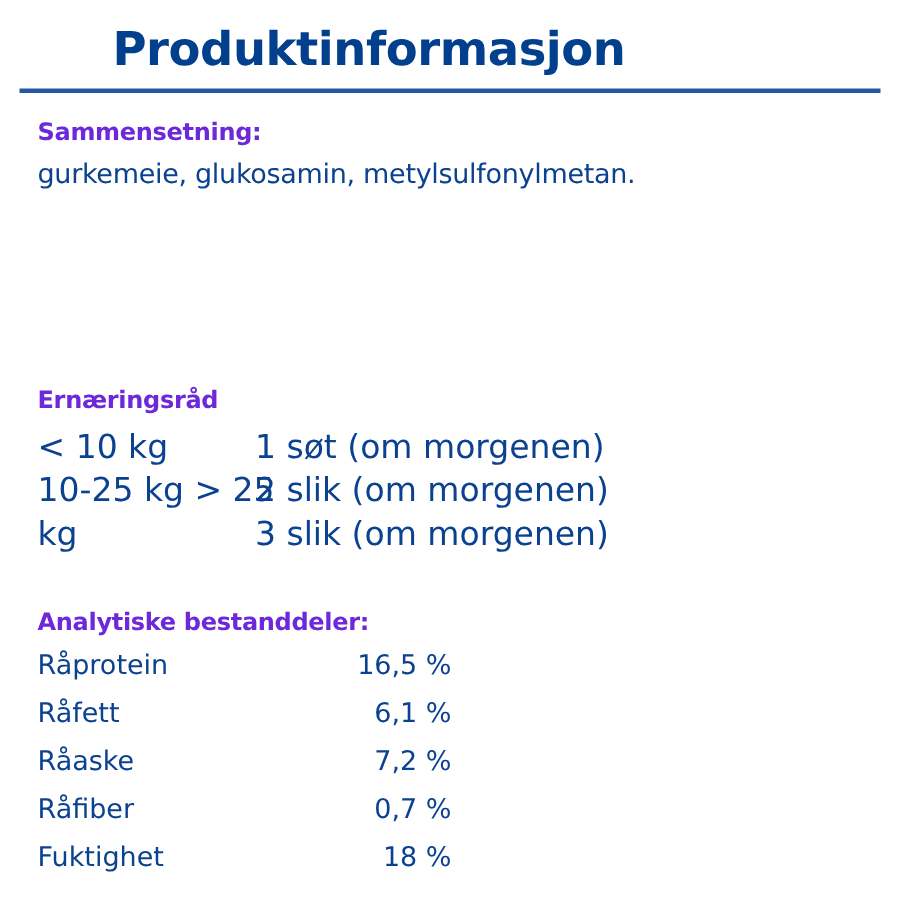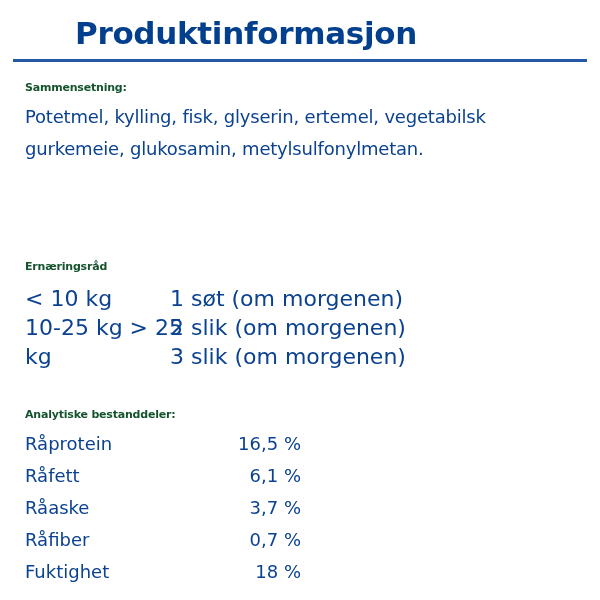--- a/index.html
+++ b/index.html
@@ -31,23 +31,23 @@
       position: absolute;
       top: 59px;
       left: 13px;
       width: 574px;
       height: 3px;
       background: #2557a5;
     }
     .heading {
       position: absolute;
       left: 25px;
-      font-size: 11px;
+      font-size: 16px;
       font-weight: bold;
-      color: #14532d;
+      color: #6d28d9;
       line-height: 24px;
       letter-spacing: -0.2px;
     }
     .composition {
       position: absolute;
       left: 25px;
       top: 101px;
       width: 560px;
       font-size: 18px;
       line-height: 32px;
@@ -78,21 +78,20 @@
     .anal-value { position: absolute; right: 0; top: 0; text-align: left; }
   </style>
 </head>
 <body>
 
 <div class="title">Produktinformasjon</div>
 <div class="rule"></div>
 
 <div class="heading" style="top:76px;">Sammensetning:</div>
 <div class="composition">
-  <span class="comp-line">Potetmel, kylling, fisk, glyserin, ertemel, vegetabilsk</span>
   <span class="comp-line">gurkemeie, glukosamin, metylsulfonylmetan.</span>
 </div>
 
 <div class="heading" style="top:255px;">Ernæringsråd</div>
 <div class="feed-row" style="top:287px;">
   <span class="feed-weight">&lt; 10 kg</span><span class="feed-dose">1 søt (om morgenen)</span>
 </div>
 <div class="feed-row" style="top:316px;">
   <span class="feed-weight">10-25 kg &gt; 25</span><span class="feed-dose">2 slik (om morgenen)</span>
 </div>
@@ -104,21 +103,21 @@
 <div class="anal-row" style="top:431px;">
   <span class="anal-name">Råprotein</span>
   <span class="anal-value">16,5 %</span>
 </div>
 <div class="anal-row" style="top:463px;">
   <span class="anal-name">Råfett</span>
   <span class="anal-value">6,1 %</span>
 </div>
 <div class="anal-row" style="top:495px;">
   <span class="anal-name">Råaske</span>
-  <span class="anal-value">3,7 %</span>
+  <span class="anal-value">7,2 %</span>
 </div>
 <div class="anal-row" style="top:527px;">
   <span class="anal-name">Råfiber</span>
   <span class="anal-value">0,7 %</span>
 </div>
 <div class="anal-row" style="top:559px;">
   <span class="anal-name">Fuktighet</span>
   <span class="anal-value">18 %</span>
 </div>
 

